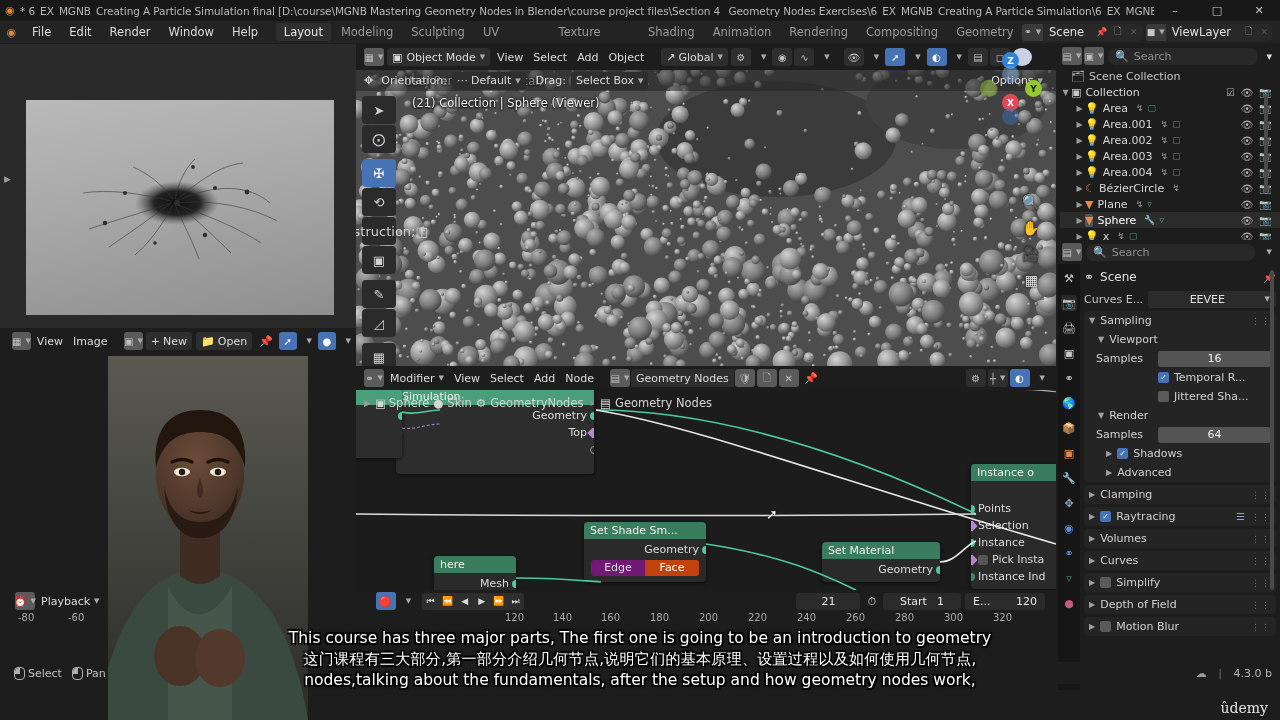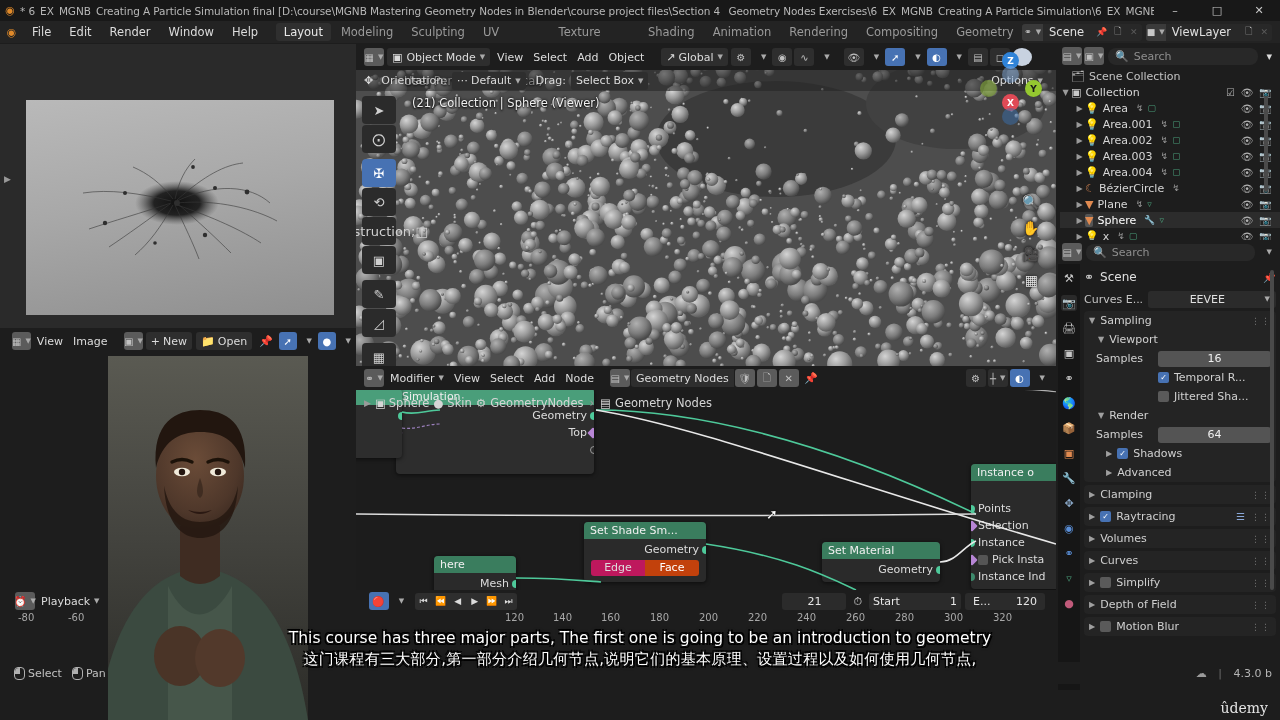--- a/index.html
+++ b/index.html
@@ -175,21 +175,21 @@
     position: relative; padding: 0 7px; white-space: nowrap;
   }
   .sock-row.r { justify-content: flex-end; }
   .dot { position: absolute; width: 8px; height: 8px; border-radius: 50%; }
   .dot.geo { background: #4ec99a; }
   .dot.field { background: #b785d5; transform: rotate(45deg); border-radius: 1px; }
   .dot.grey { background: #666; border: 1px solid #9a9a9a; background: transparent; }
   .dot.dim { background: #3d8a6c; }
   .chk { width: 10px; height: 10px; background: #555; border-radius: 2px; margin-right: 4px; display:inline-block; }
   .toggle-pair { display: flex; margin: 2px 7px; height: 16px; border-radius: 3px; overflow: hidden; }
-  .tg { flex: 1; font-size: 11px; text-align: center; line-height: 16px; background: #be185d; color: #ddd; }
+  .tg { flex: 1; font-size: 11px; text-align: center; line-height: 16px; background: #701a75; color: #ddd; }
   .tg.on { background: #c2410c; color: #fff; }
 
   
   .outliner {
     position: absolute; left: 1058px; top: 44px; width: 222px; height: 196px;
     background: #1d1d1d; overflow: hidden;
   }
   .ol-hdr { height: 24px; background: #1d1d1d; display: flex; align-items: center; padding: 0 3px; }
   .search-box {
     flex: 1; height: 17px; background: #282828; border-radius: 8px; display: flex;
@@ -2479,21 +2479,21 @@
         <div class="tl-b">⏮</div>
         <div class="tl-b">⏪</div>
         <div class="tl-b">◀</div>
         <div class="tl-b">▶</div>
         <div class="tl-b">⏩</div>
         <div class="tl-b">⏭</div>
       </div>
       <div style="flex:1"></div>
       <div class="tl-num" style="width:64px">21</div>
       <div class="hdr-btn">⏱</div>
-      <div class="tl-num" style="width:92px;display:flex;justify-content:space-between;padding:0 4px">
+      <div class="tl-num" style="width:78px;display:flex;justify-content:space-between;padding:0 17px">
         <span>Start</span>
         <span>1</span>
       </div>
       <div class="tl-num" style="width:80px;display:flex;justify-content:space-between;padding:0 8px;margin-right:8px">
         <span>E...</span>
         <span>120</span>
       </div>
     </div>
     <div class="tl-ruler">
       <span class="tl-tick" style="left:18px">-80</span>
@@ -2552,20 +2552,21 @@
       <path d="M80 154 Q 92 162 104 154 Q 92 158 80 154" fill="#2a1812"></path>
 
       <ellipse cx="72" cy="300" rx="26" ry="30" fill="#4a3427"></ellipse>
       <ellipse cx="112" cy="302" rx="25" ry="29" fill="#52392b"></ellipse>
     </svg>
   </div>
 
   <div class="subs">
     <div class="sub-line">This course has three major parts, The first one is going to be an introduction to geometry</div>
     <div class="sub-line cjk">这门课程有三大部分,第一部分介绍几何节点,说明它们的基本原理、设置过程以及如何使用几何节点,</div>
+    <div class="sub-line">nodes,talking about the fundamentals, after the setup and how geometry nodes work,</div>
   </div>
 
   <div class="statusbar">
     <div style="width:14px"></div>
     <div class="sb-item">
       <span class="mouse-ic"></span>
       <span>Select</span>
     </div>
     <div class="sb-item">
       <span class="mouse-ic"></span>

